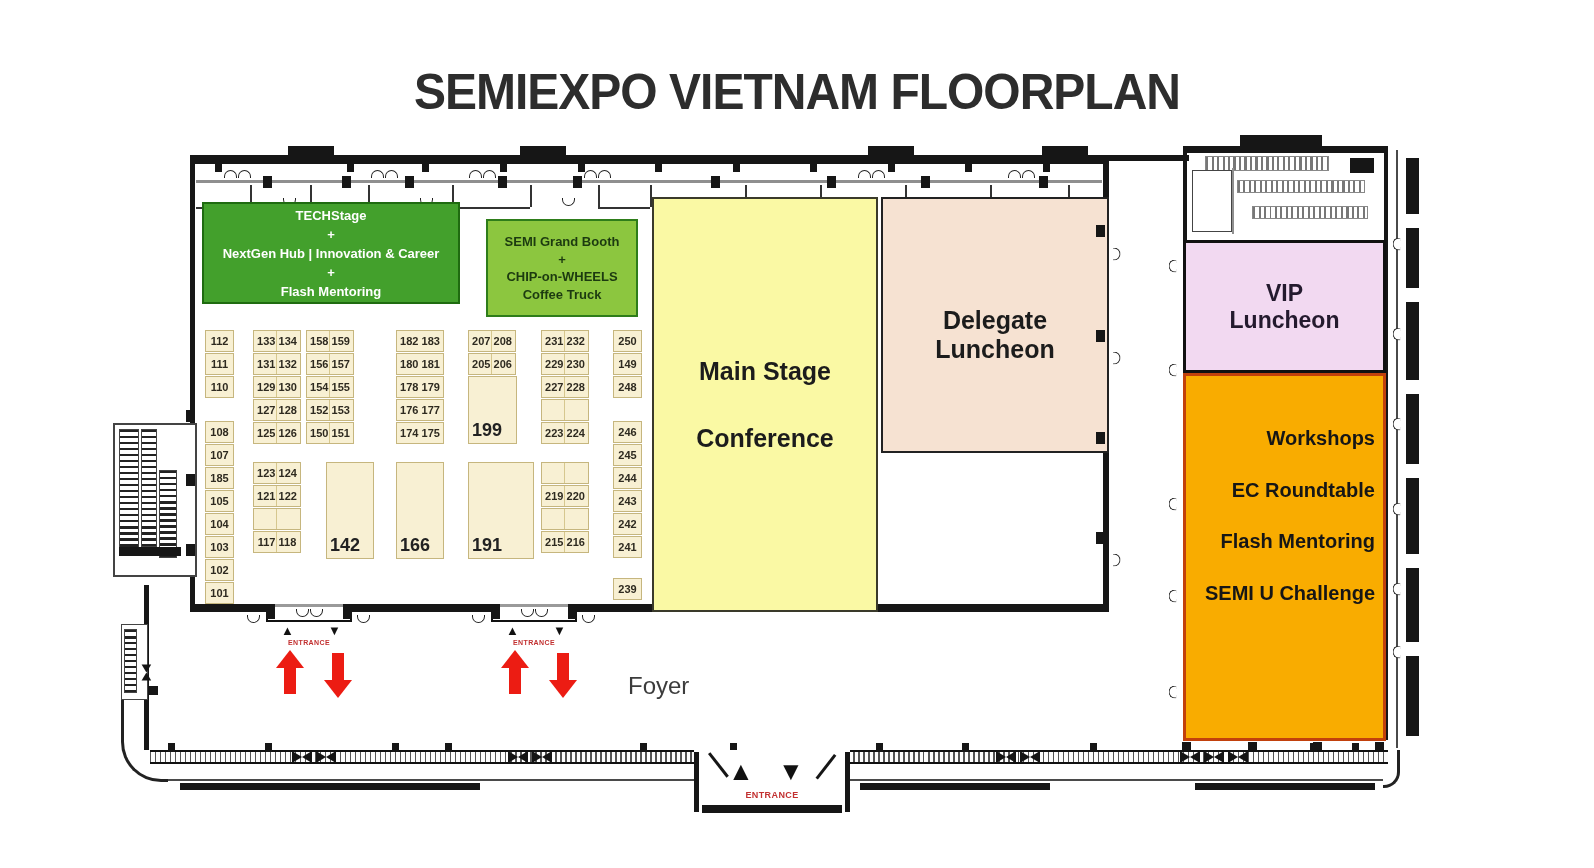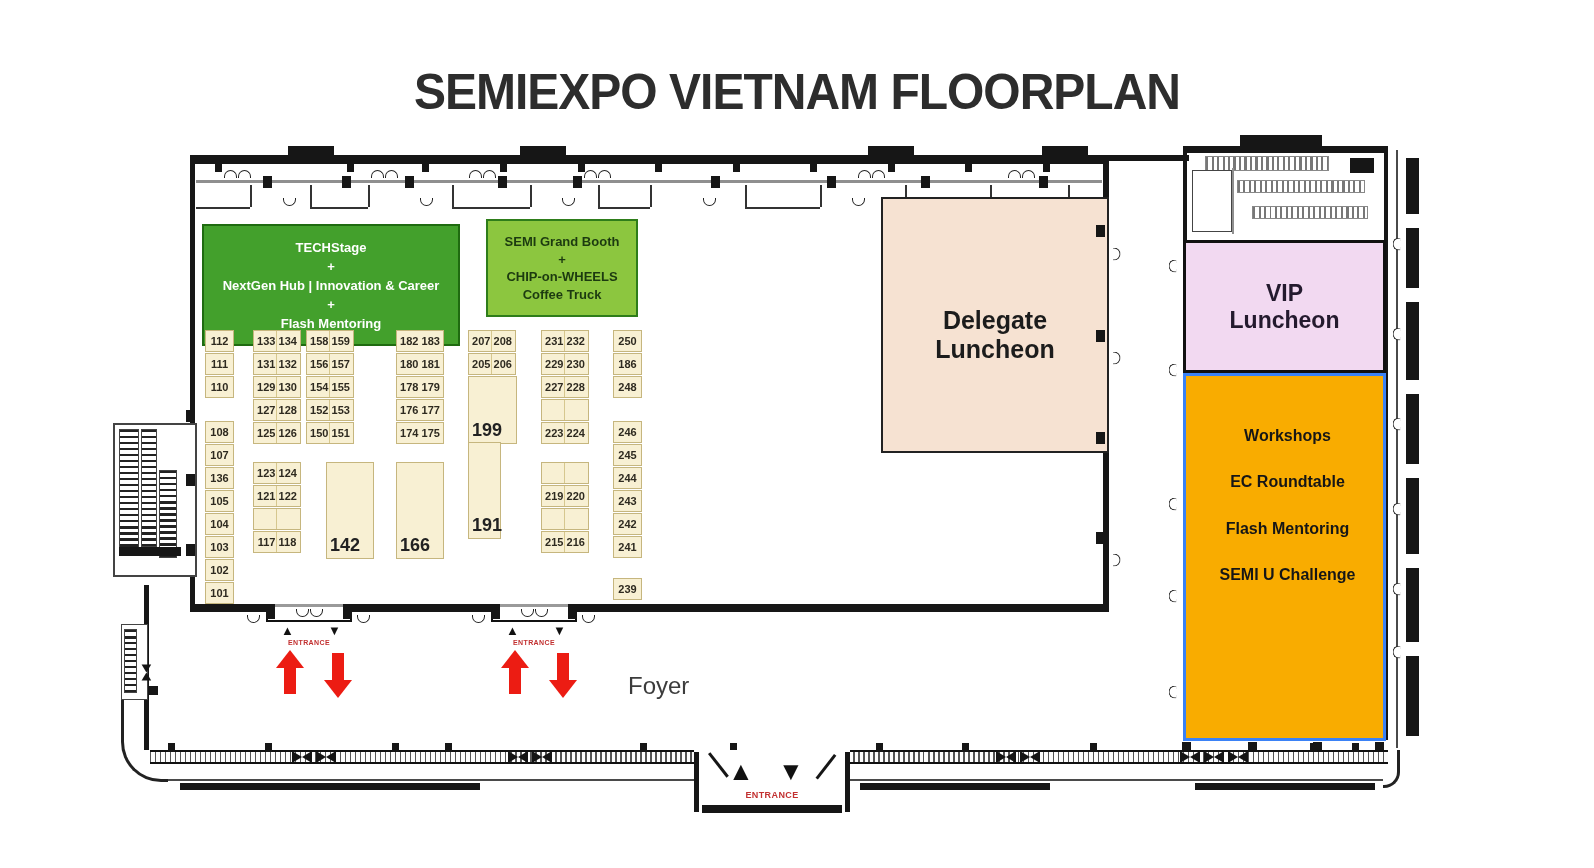--- a/index.html
+++ b/index.html
@@ -38,23 +38,23 @@
   .z-tech{background:#43a02c;border:2px solid #1f6b10;color:#ffffff;font-size:13px;font-weight:600;line-height:19px;}
   .z-semi{background:#8cc63f;border:2px solid #2e7d1a;color:#1c3a10;font-size:13px;font-weight:600;line-height:17.5px;}
   .z-main{background:#faf9a4;border:2px solid #3a3a2a;color:#1c1c1c;font-size:25px;font-weight:700;}
   .z-main .zline{margin:19px 0;}
   .z-del{background:#f6e2d2;border:2px solid #222;color:#1c1c1c;font-size:25px;font-weight:700;}
   .z-del span{max-width:170px;margin-top:20px;}
   .z-vbk{background:#f0d5ec;border:2px solid #222;color:#1c1c1c;font-size:23px;font-weight:700;}
   .z-vbk span{max-width:200px;}
   .z-vipl{background:#f2d9f1;border:3px solid #111;color:#241a2e;font-size:23px;font-weight:700;}
   .z-vipl span{max-width:125px;}
-  .z-prog{background:#f9ac00;border:3px solid #3b82f6;color:#161616;
-          align-items:center;justify-content:flex-start;text-align:left;
-          padding:50px 8px 0 14px;font-size:16px;font-weight:700;line-height:1.28;}
+  .z-prog{background:#f9ac00;border:3px solid #c2410c;color:#161616;
+          align-items:flex-end;justify-content:flex-start;text-align:left;
+          padding:50px 8px 0 14px;font-size:20px;font-weight:700;line-height:1.28;}
   .z-prog .pitem{margin-bottom:26px;}
   
   .bcol{position:absolute;display:flex;flex-direction:column;gap:1px;}
   .bcell{height:22px;background:#f8f0d3;border:1px solid #c6b67e;box-sizing:border-box;
          display:flex;align-items:center;justify-content:center;
          font-size:11px;font-weight:700;color:#2e2a20;}
   .pair{width:48px;background-image:linear-gradient(90deg,transparent calc(50% - .5px),#d6c78e calc(50% - .5px),#d6c78e calc(50% + .5px),transparent calc(50% + .5px));}
   .single{width:29px;}
   .bigcell{position:absolute;background:#f8f0d3;border:1px solid #c6b67e;box-sizing:border-box;
            display:flex;align-items:flex-end;justify-content:flex-start;padding:2px 3px;
@@ -159,50 +159,54 @@
   <i class="hseg" style="left:598px;top:207px;width:52px"></i>
   <i class="hseg" style="left:745px;top:207px;width:75px"></i>
   <i class="hseg" style="left:905px;top:207px;width:85px"></i>
   <i class="arc" style="left:283px;top:198px;transform:rotate(180deg)"></i>
   <i class="arc" style="left:420px;top:198px;transform:rotate(180deg)"></i>
   <i class="arc" style="left:562px;top:198px;transform:rotate(180deg)"></i>
   <i class="arc" style="left:703px;top:198px;transform:rotate(180deg)"></i>
   <i class="arc" style="left:852px;top:198px;transform:rotate(180deg)"></i>
   <i class="arc" style="left:1032px;top:198px;transform:rotate(180deg)"></i>
 
-  <div class="zone z-tech" style="left: 202px; top: 224px; width: 258px; height: 122px; background: rgb(67, 160, 44);">
+  <div class="zone z-tech" style="left: 202px; top: 202px; width: 258px; height: 102px; background: rgb(67, 160, 44);">
       <div class="zline">TECHStage</div>
       <div class="zline">+</div>
       <div class="zline">NextGen Hub | Innovation &amp; Career</div>
       <div class="zline">+</div>
       <div class="zline">Flash Mentoring</div>
     </div>
 
   <div class="zone z-semi" style="left: 486px; top: 219px; width: 152px; height: 98px; background: rgb(140, 198, 63);">
       <div class="zline">SEMI Grand Booth</div>
       <div class="zline">+</div>
       <div class="zline">CHIP-on-WHEELS</div>
       <div class="zline">Coffee Truck</div>
     </div>
 
+  <div class="zone z-main" style="left: 652px; top: 197px; width: 226px; height: 415px; background: rgb(250, 249, 164);">
+      <div class="zline">Main Stage</div>
+      <div class="zline">Conference</div>
+    </div>
 
   <div class="zone z-del" style="left: 881px; top: 197px; width: 228px; height: 256px; background: rgb(246, 226, 210);">
     <span>Delegate Luncheon</span>
   </div>
 
 
   <div class="bcol" style="left:205px;top:330px">
     <div class="bcell single">112</div>
       <div class="bcell single">111</div>
       <div class="bcell single">110</div>
     </div>
   <div class="bcol" style="left:205px;top:421px">
     <div class="bcell single">108</div>
       <div class="bcell single">107</div>
-      <div class="bcell single">136</div>
+      <div class="bcell single">185</div>
       <div class="bcell single">105</div>
       <div class="bcell single">104</div>
       <div class="bcell single">103</div>
       <div class="bcell single">102</div>
       <div class="bcell single">101</div>
     </div>
   <div class="bcol" style="left:253px;top:330px">
     <div class="bcell pair">133 134</div>
       <div class="bcell pair">131 132</div>
       <div class="bcell pair">129 130</div>
@@ -235,39 +239,39 @@
   <div class="bigcell" style="left:396px;top:462px;width:48px;height:97px">
     <span>166</span>
     </div>
   <div class="bcol" style="left:468px;top:330px">
     <div class="bcell pair">207 208</div>
       <div class="bcell pair">205 206</div>
     </div>
   <div class="bigcell" style="left:468px;top:376px;width:49px;height:68px">
     <span>199</span>
     </div>
-  <div class="bigcell" style="left:468px;top:442px;width:33px;height:97px">
+  <div class="bigcell" style="left:468px;top:462px;width:66px;height:97px">
     <span>191</span>
     </div>
   <div class="bcol" style="left:541px;top:330px">
     <div class="bcell pair">231 232</div>
       <div class="bcell pair">229 230</div>
       <div class="bcell pair">227 228</div>
       <div class="bcell pair"></div>
       <div class="bcell pair">223 224</div>
     </div>
   <div class="bcol" style="left:541px;top:462px">
     <div class="bcell pair"></div>
       <div class="bcell pair">219 220</div>
       <div class="bcell pair"></div>
       <div class="bcell pair">215 216</div>
     </div>
   <div class="bcol" style="left:613px;top:330px">
     <div class="bcell single">250</div>
-      <div class="bcell single">186</div>
+      <div class="bcell single">149</div>
       <div class="bcell single">248</div>
     </div>
   <div class="bcol" style="left:613px;top:421px">
     <div class="bcell single">246</div>
       <div class="bcell single">245</div>
       <div class="bcell single">244</div>
       <div class="bcell single">243</div>
       <div class="bcell single">242</div>
       <div class="bcell single">241</div>
     </div>

